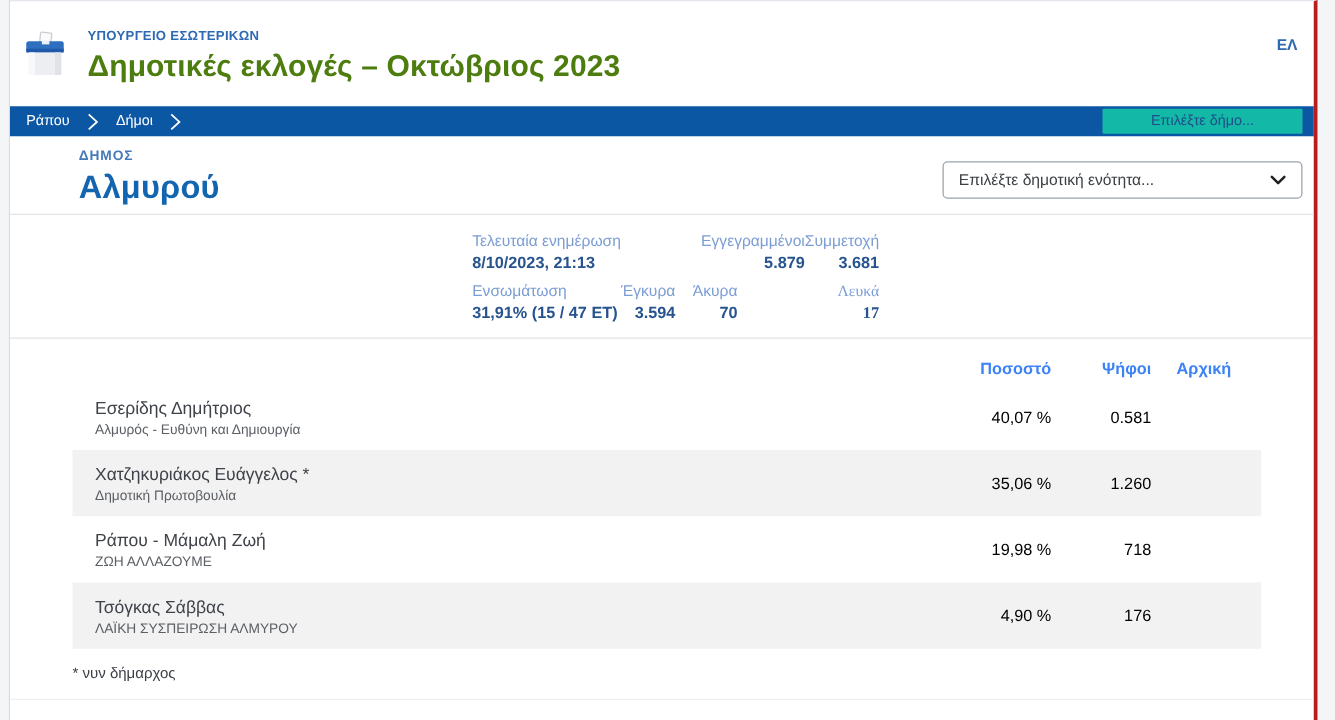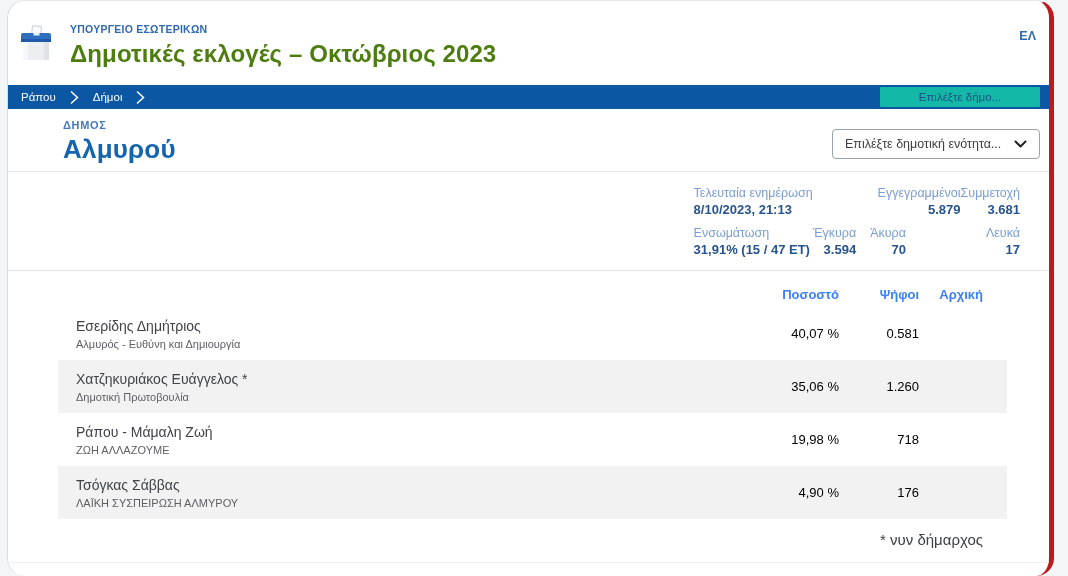--- a/index.html
+++ b/index.html
@@ -8,23 +8,22 @@
     font-family: "Liberation Sans", "DejaVu Sans", sans-serif;
     background: #f4f5f7;
     color: #3f4349;
   }
   .page {
     margin-left: 7px;
     width: 1047px;
     height: 576px;
     background: #ffffff;
     border-left: 1px solid #d9dde2;
-    border-right: 5px solid #b91c1c;
+    border-right: 3px solid #b91c1c;
     border-top: 1px solid #e4e7eb;
-    border-radius: 18px;
   }
 
   
   .app-header {
     height: 84px;
     position: relative;
     padding: 20px 13px 0 7px;
     display: flex;
     align-items: flex-start;
   }
@@ -97,72 +96,72 @@
   }
   .muni-name {
     font-size: 26px;
     font-weight: 700;
     color: #1465af;
     margin-top: 3px;
     letter-spacing: .2px;
   }
   .unit-select {
     margin-top: 10px;
-    width: 208px;
+    width: 288px;
     height: 30px;
     border: 1px solid #9aa3ac;
     border-radius: 4px;
     display: flex;
     align-items: center;
     padding: 0 12px;
     font-size: 12.5px;
     color: #3c4043;
     background: #ffffff;
     cursor: pointer;
   }
   .unit-select .chev { margin-left: auto; display: flex; align-items: center; }
 
   .rule { border-top: 1px solid #e1e4e8; }
   .rule.faint { border-top-color: #edf0f3; }
 
   
   .stats {
     padding: 13px 29px 12px 51px;
     display: flex;
-    justify-content: flex-end;
+    justify-content: center;
   }
   .stat-label { font-size: 12.5px; color: #7b9dd3; line-height: 16px; }
   .stat-value { font-size: 13px; font-weight: 700; color: #27548f; line-height: 17px; }
   .stats-left .stat-group + .stat-group { margin-top: 7px; }
   .stats-right { text-align: right; }
   .stats-row { display: flex; justify-content: flex-end; }
   .stats-row + .stats-row { margin-top: 7px; }
   .stat-cell { display: flex; flex-direction: column; align-items: flex-end; }
   .gap22 { }
   .gap14 { margin-left: 14px; }
-  .gap52 { margin-left: 80px; }
+  .gap52 { margin-left: 80px; font-family: Liberation Serif, serif; }
 
   
   .results { margin: 0 42px 0 50px; }
   .tgrid {
     display: grid;
     grid-template-columns: 1fr 110px 80px 64px;
     align-items: center;
     padding: 0 24px 0 18px;
   }
   .thead { margin-top: 10px; height: 26px; }
   .th { font-size: 13px; font-weight: 700; color: #3b82f6; text-align: right; }
   .trow { height: 53px; }
   .trow:nth-child(odd) { background: #f2f2f2; }
   .cand-name { font-size: 14px; color: #3f4349; }
   .cand-party { font-size: 11px; color: #5c6065; margin-top: 4px; }
   .num { font-size: 13px; color: #000000; text-align: right; }
   .footnote {
-    text-align: right;
-    font-size: 15px;
+    text-align: left;
+    font-size: 12px;
     color: #3a3e45;
     padding: 12px 24px 14px 0;
   }
 </style>
 </head>
 <body>
 
 <div class="page">
 
   <div class="app-header">

